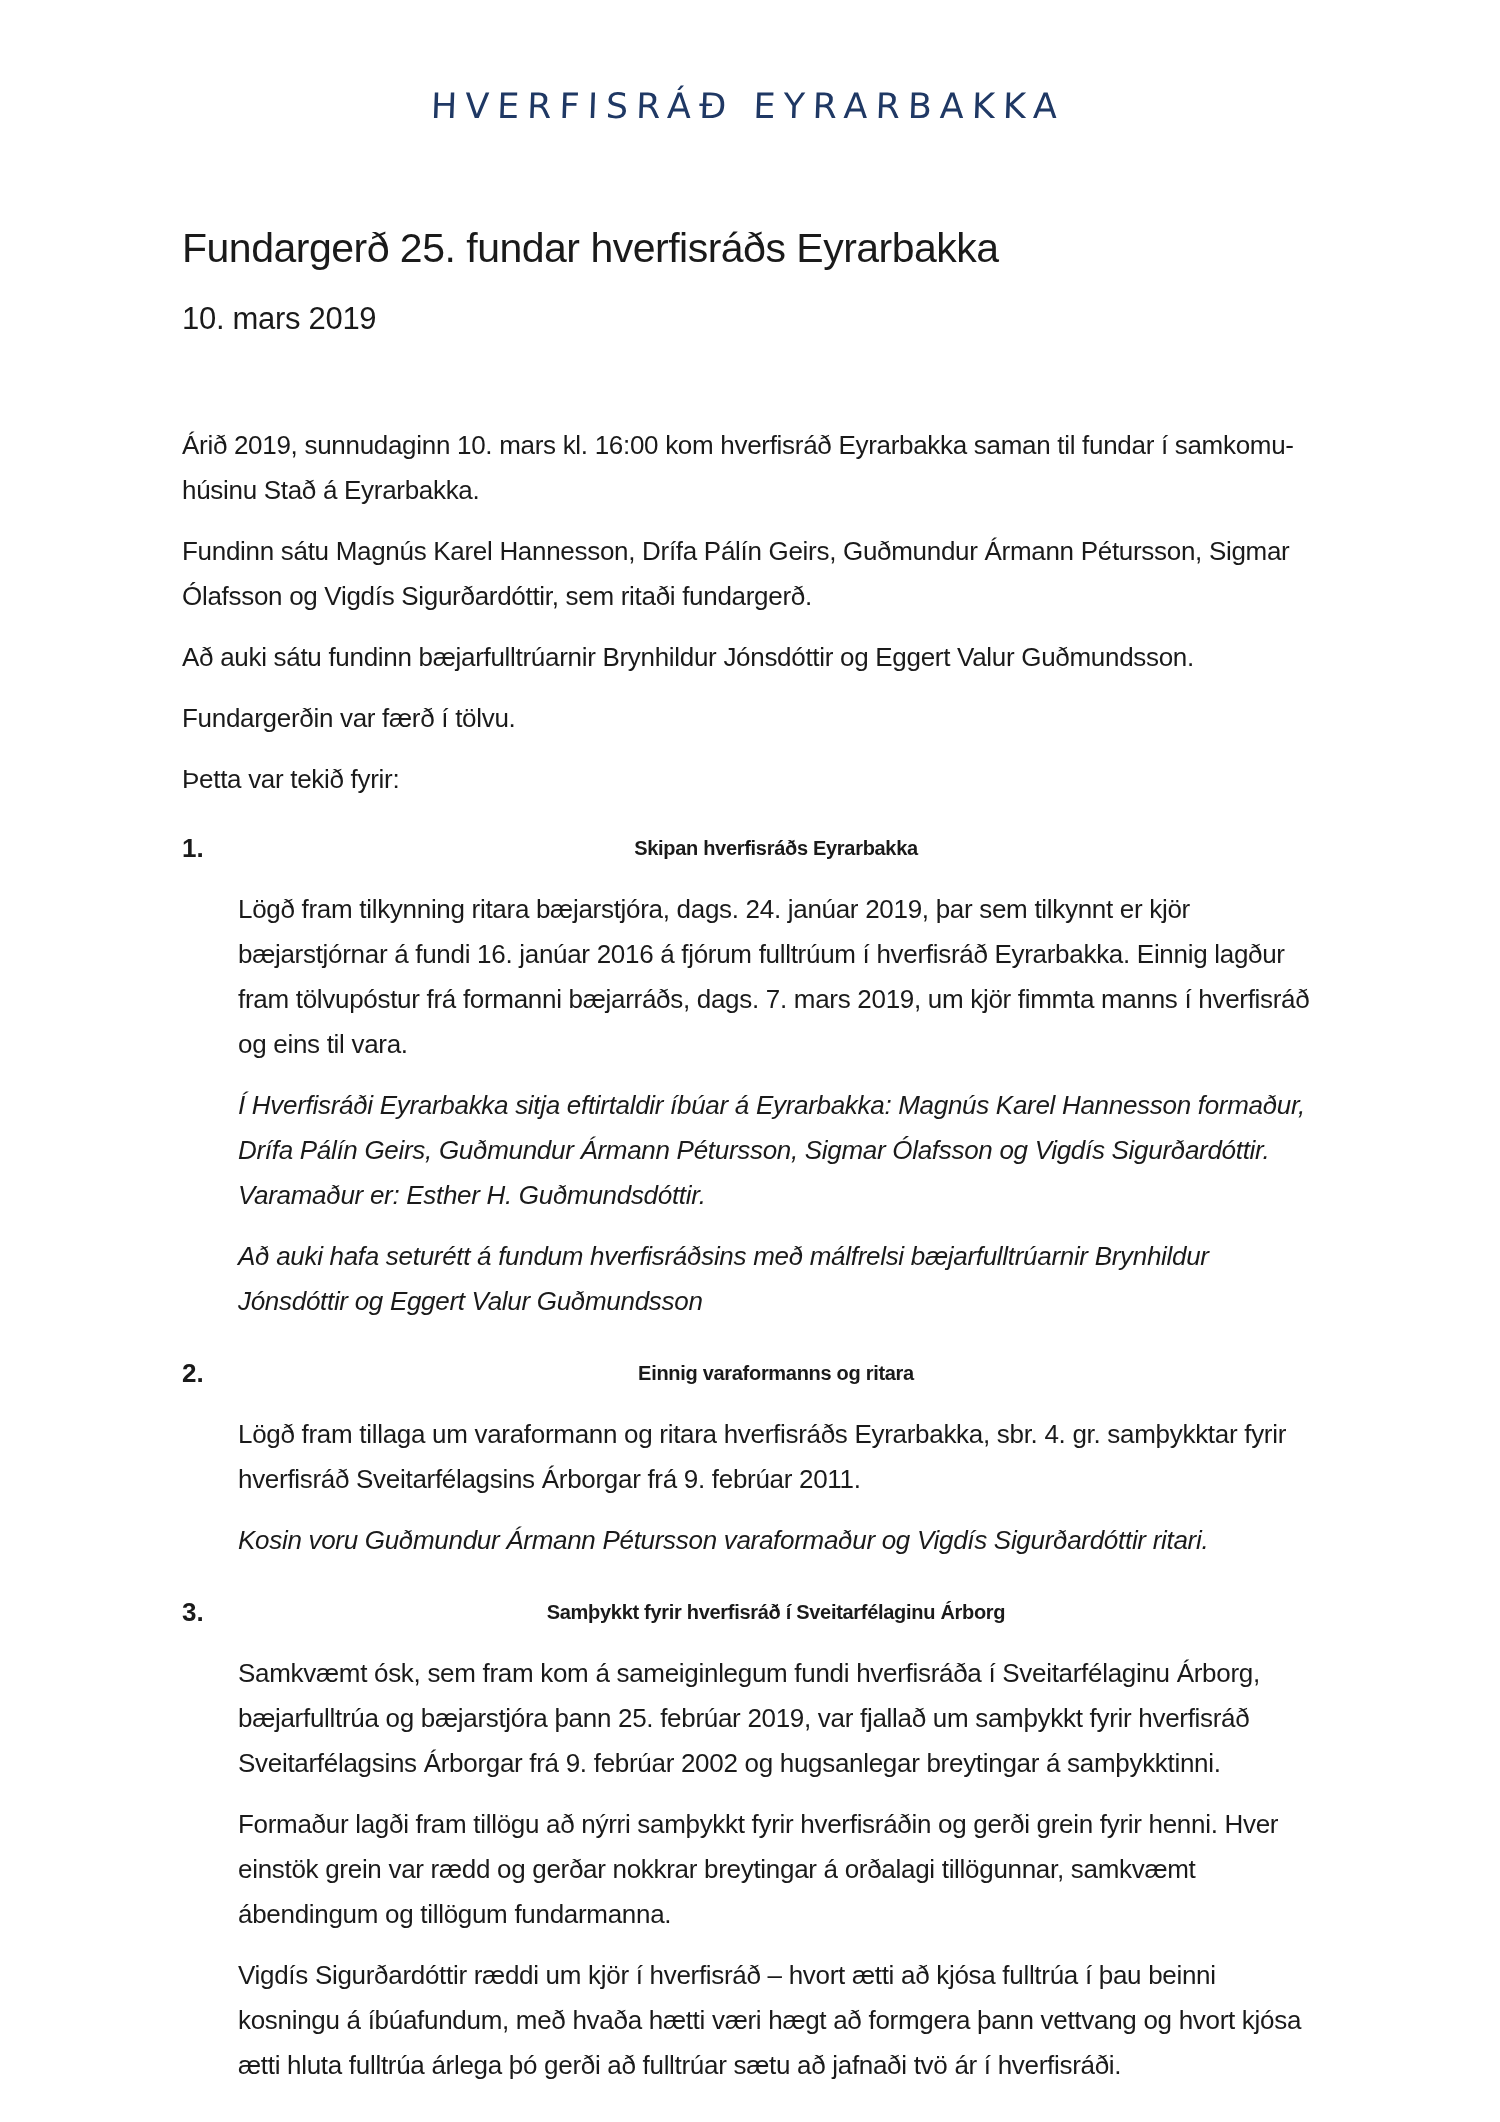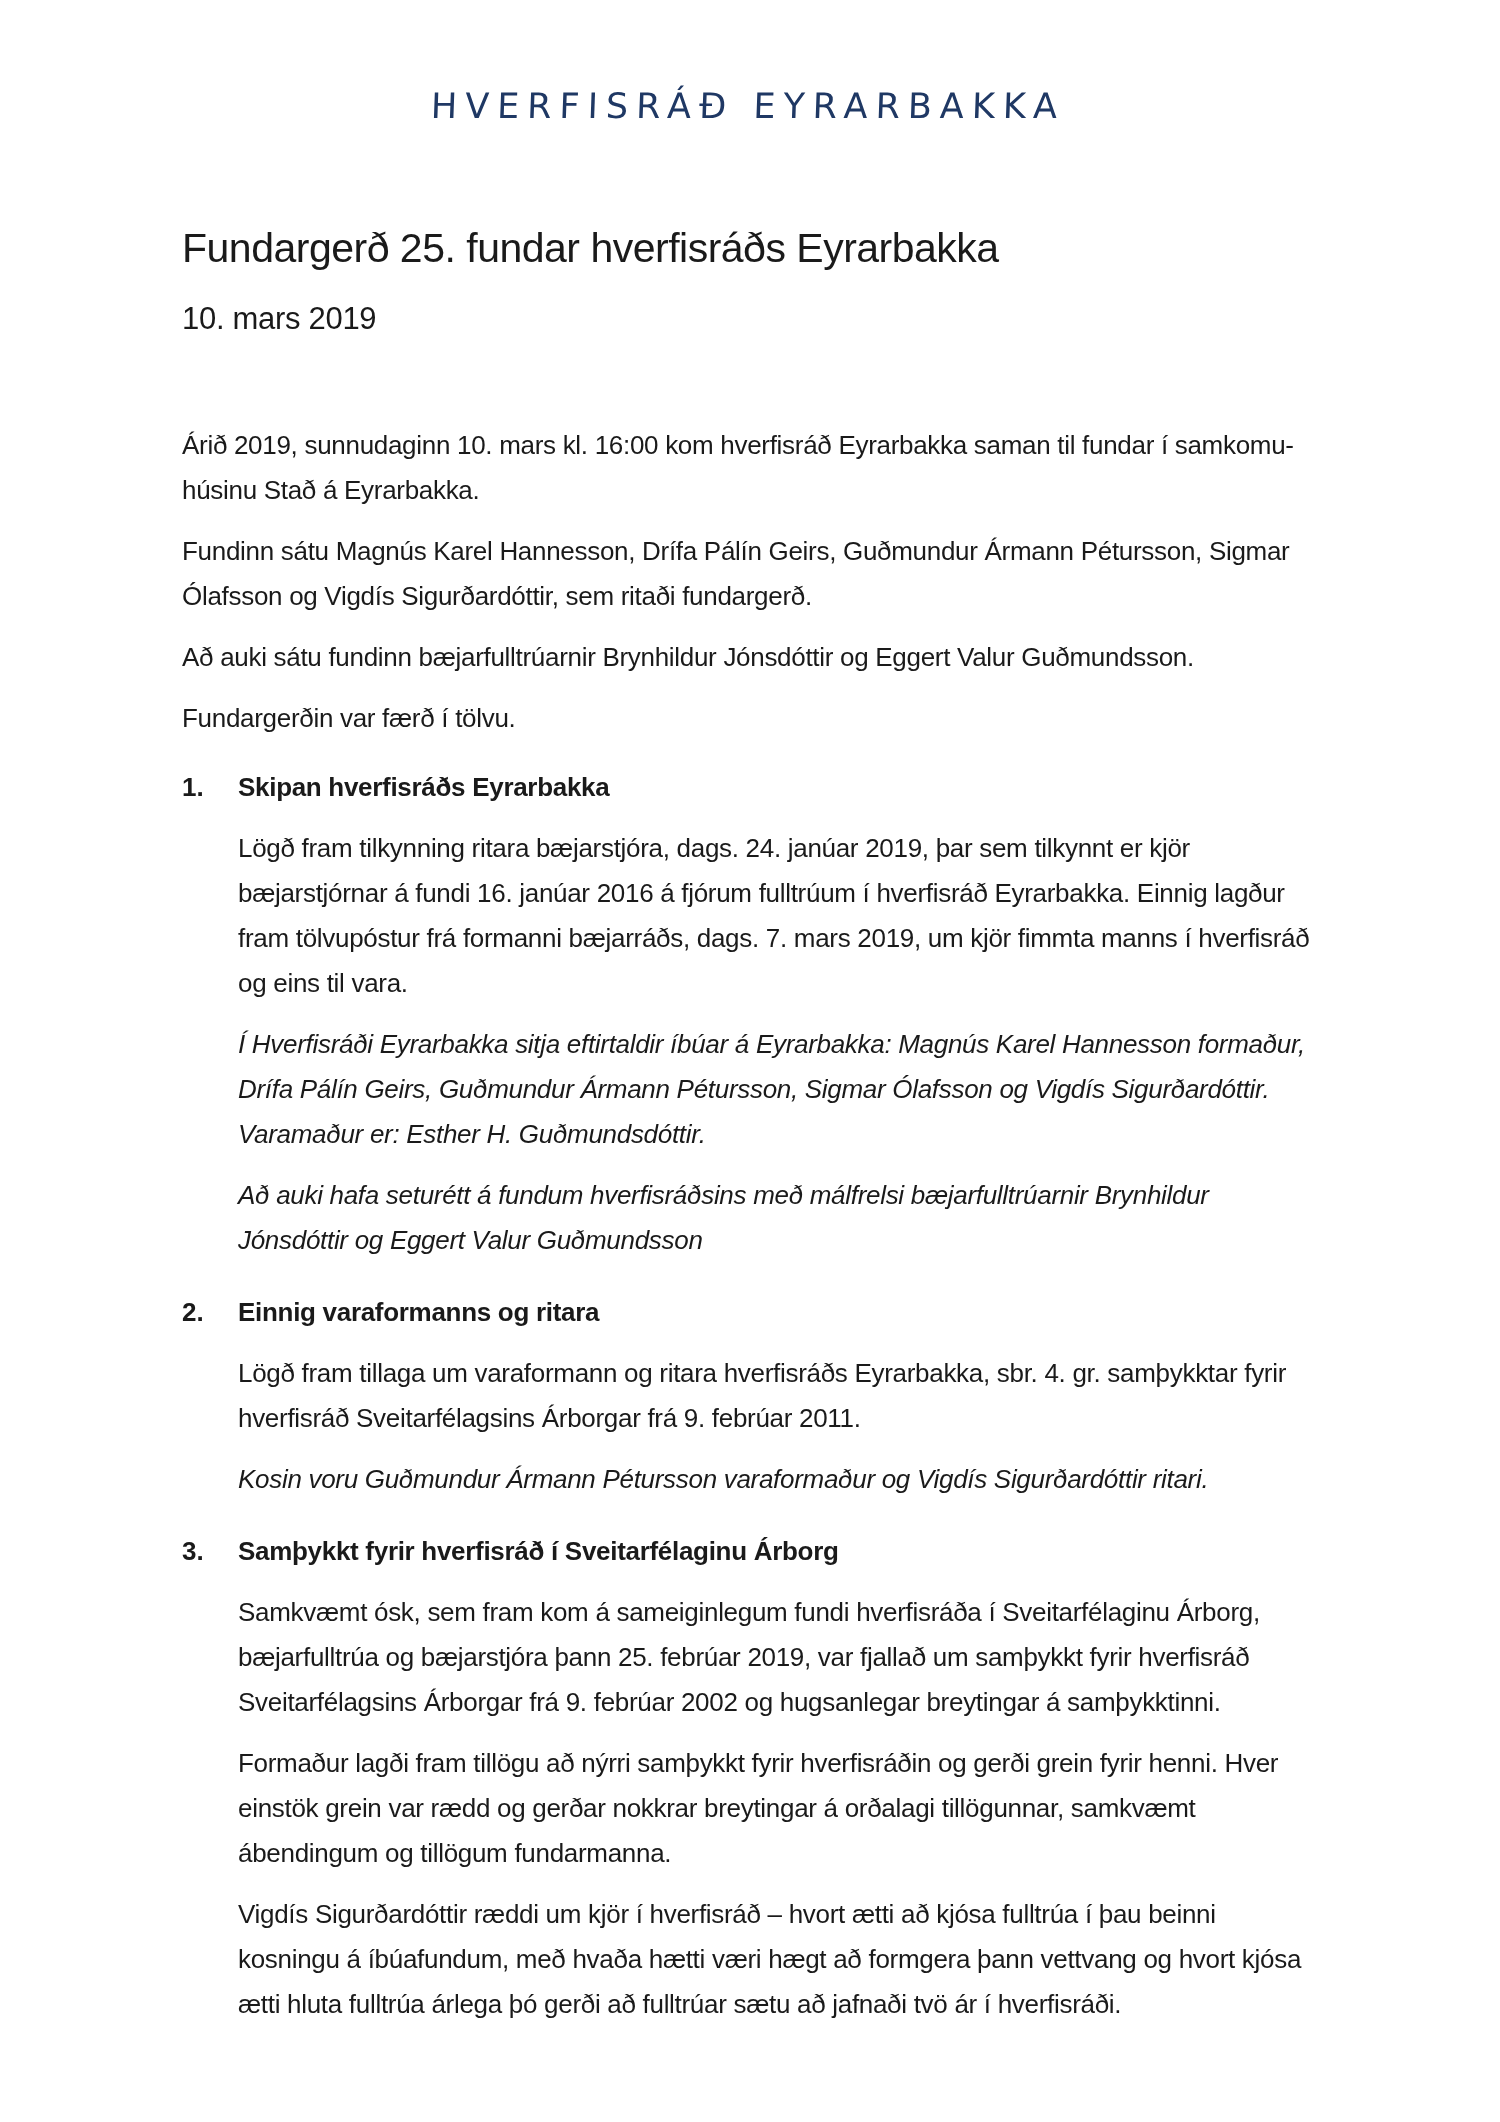--- a/index.html
+++ b/index.html
@@ -53,44 +53,46 @@
   .agenda { margin-top: 24px; }
   .agenda-item { display: flex; margin-top: 14px; }
   .agenda-number {
     flex: 0 0 56px;
     font-size: 26px;
     line-height: 45px;
     font-weight: bold;
   }
   .agenda-content { flex: 1 1 auto; min-width: 0; }
   .agenda-heading {
-    font-size: 26px;
+    font-size: 20px;
     line-height: 45px;
     font-weight: bold;
     letter-spacing: -0.3px;
     margin: 0 0 16px 0;
+    text-align: center;
   }
 </style>
 </head>
 <body>
 
 <div class="page">
 
   <div class="logo">HVERFISRÁÐ EYRARBAKKA</div>
 
   <h1 class="doc-title">Fundargerð 25. fundar hverfisráðs Eyrarbakka</h1>
 
   <div class="doc-date">10. mars 2019</div>
 
   <div class="body-text">
 
     <p class="para">Árið 2019, sunnudaginn 10. mars kl. 16:00 kom hverfisráð Eyrarbakka saman til fundar í samkomu-húsinu Stað á Eyrarbakka.</p>
     <p class="para">Fundinn sátu Magnús Karel Hannesson, Drífa Pálín Geirs, Guðmundur Ármann Pétursson, Sigmar Ólafsson og Vigdís Sigurðardóttir, sem ritaði fundargerð.</p>
     <p class="para">Að auki sátu fundinn bæjarfulltrúarnir Brynhildur Jónsdóttir og Eggert Valur Guðmundsson.</p>
     <p class="para">Fundargerðin var færð í tölvu.</p>
+    <p class="para">Þetta var tekið fyrir:</p>
 
     <div class="agenda">
 
       <div class="agenda-item">
         <div class="agenda-number">1.</div>
         <div class="agenda-content">
           <div class="agenda-heading">Skipan hverfisráðs Eyrarbakka</div>
           <p class="para">Lögð fram tilkynning ritara bæjarstjóra, dags. 24. janúar 2019, þar sem tilkynnt er kjör bæjarstjórnar á fundi 16. janúar 2016 á fjórum fulltrúum í hverfisráð Eyrarbakka. Einnig lagður fram tölvupóstur frá formanni bæjarráðs, dags. 7. mars 2019, um kjör fimmta manns í hverfisráð og eins til vara.</p>
           <p class="para italic">Í Hverfisráði Eyrarbakka sitja eftirtaldir íbúar á Eyrarbakka: Magnús Karel Hannesson formaður, Drífa Pálín Geirs, Guðmundur Ármann Pétursson, Sigmar Ólafsson og Vigdís Sigurðardóttir. Varamaður er: Esther H. Guðmundsdóttir.</p>
           <p class="para italic">Að auki hafa seturétt á fundum hverfisráðsins með málfrelsi bæjarfulltrúarnir Brynhildur Jónsdóttir og Eggert Valur Guðmundsson</p>

